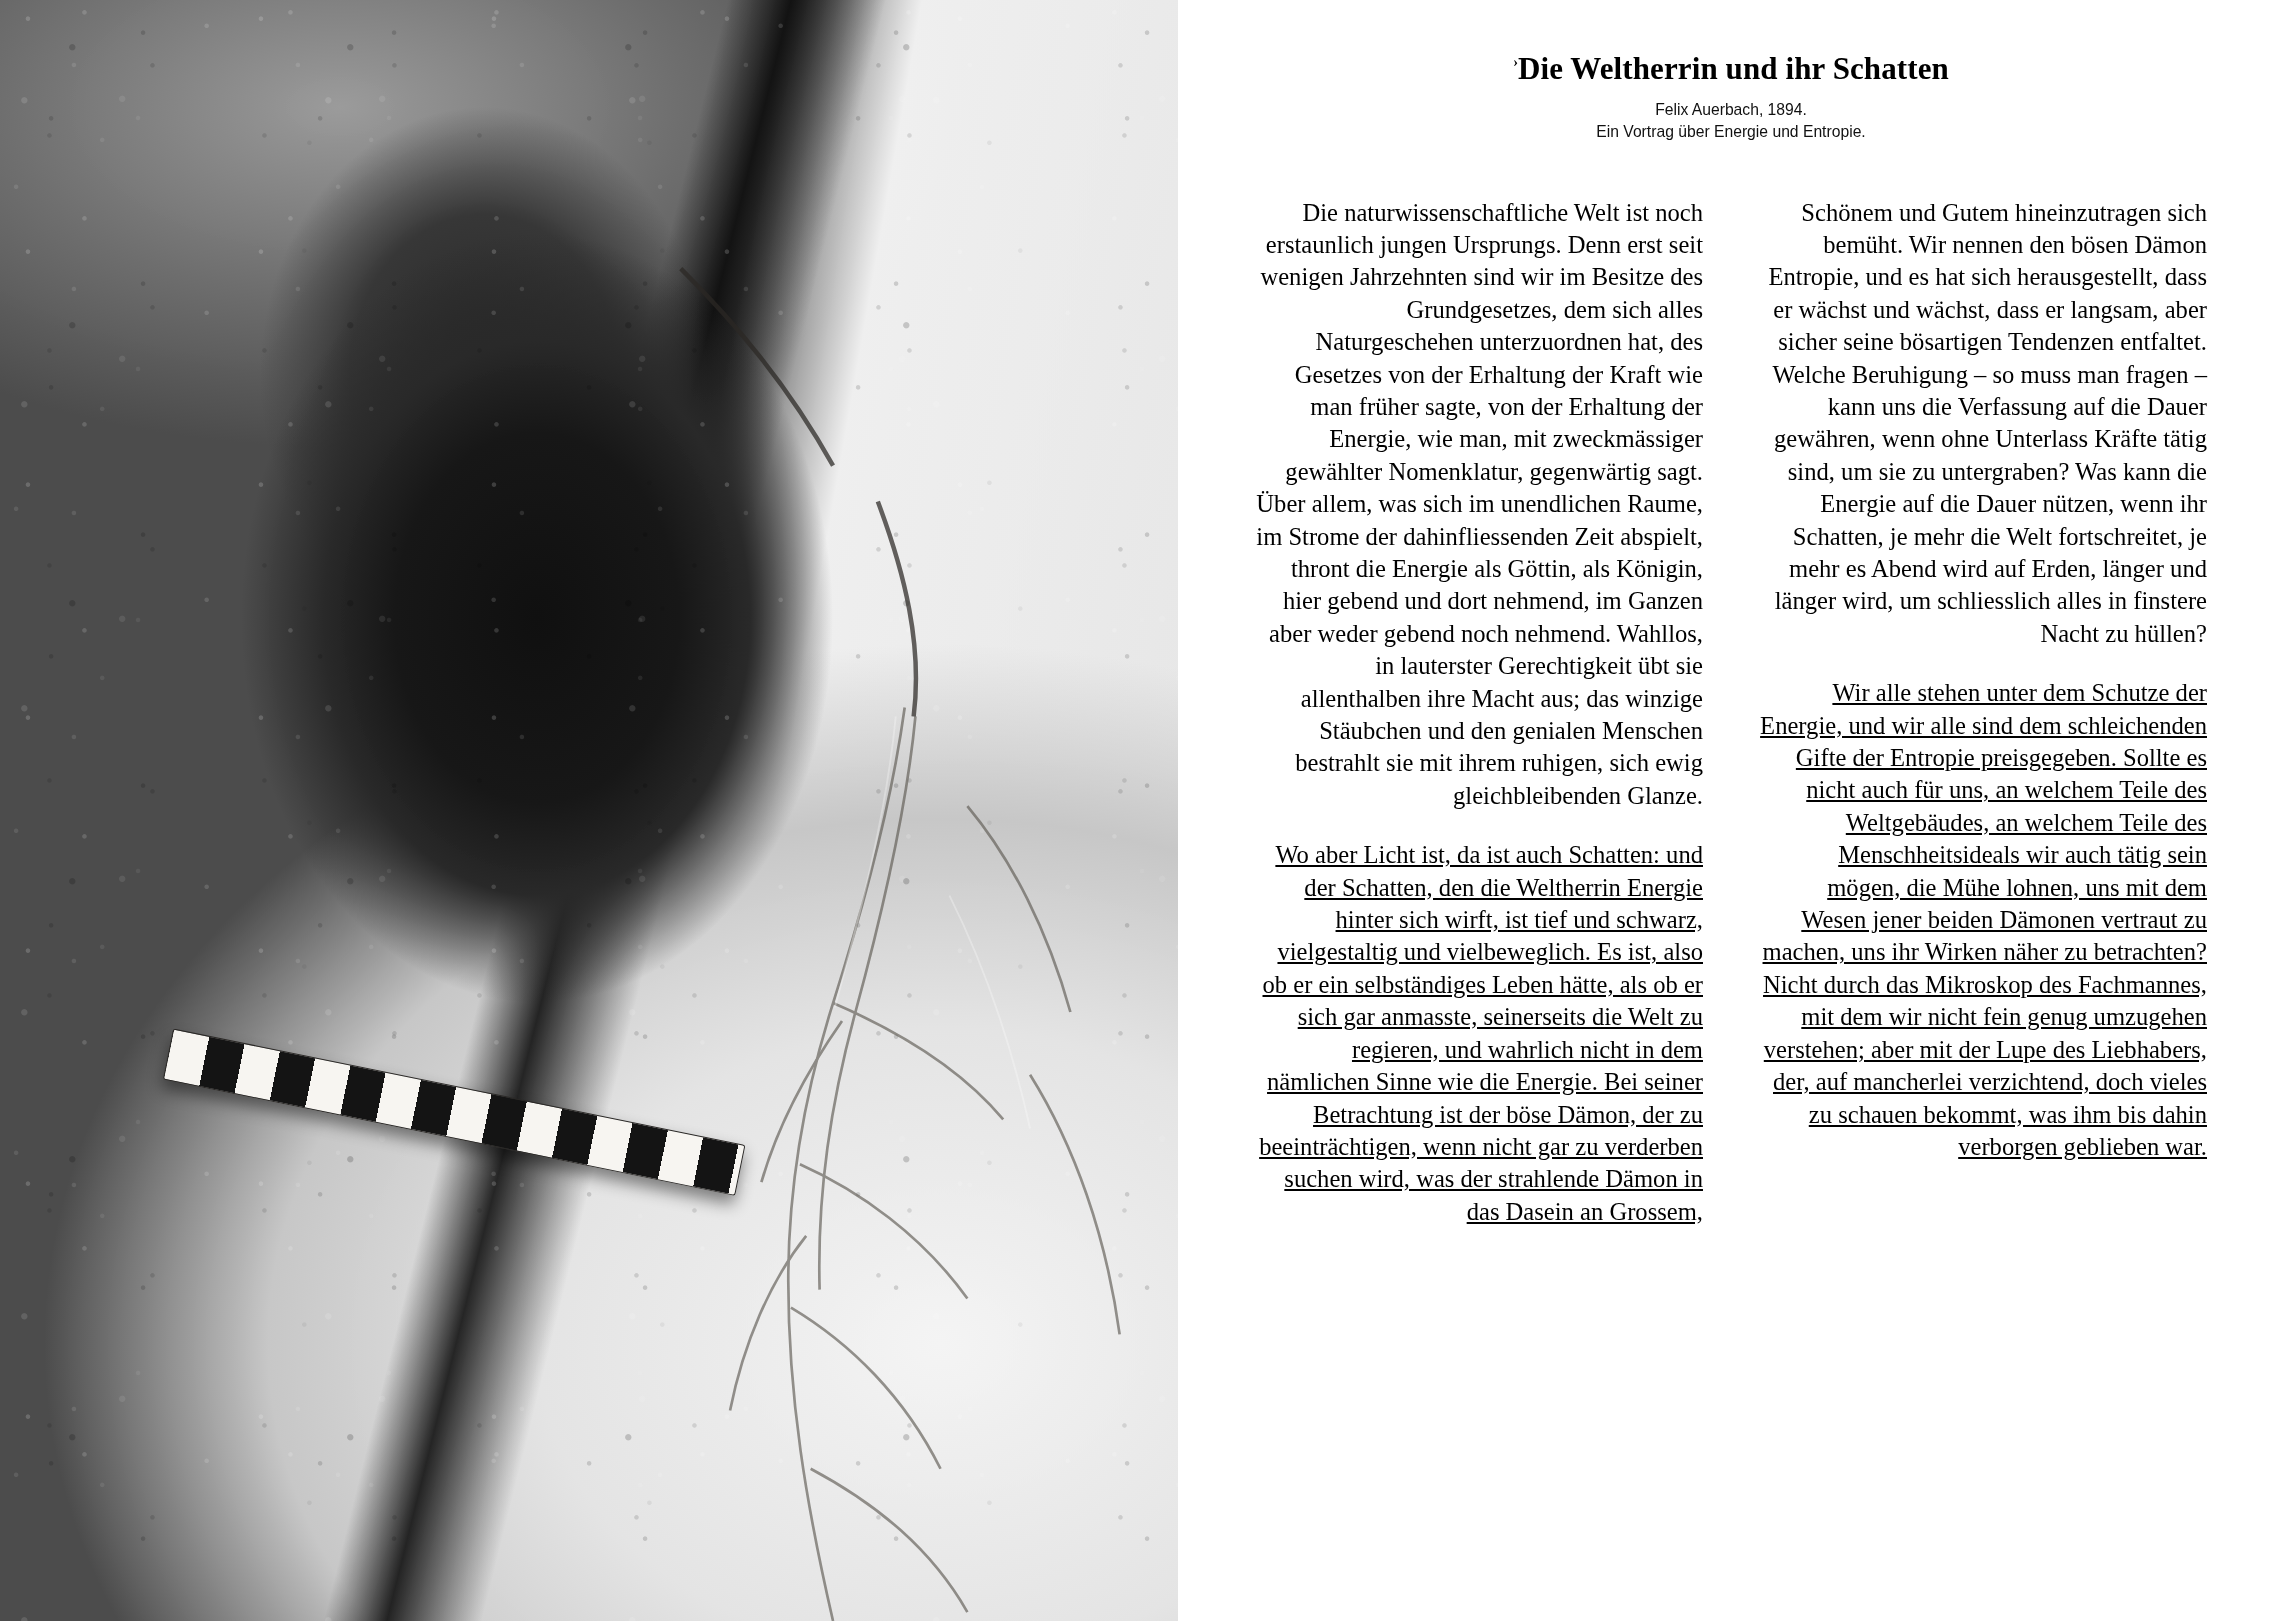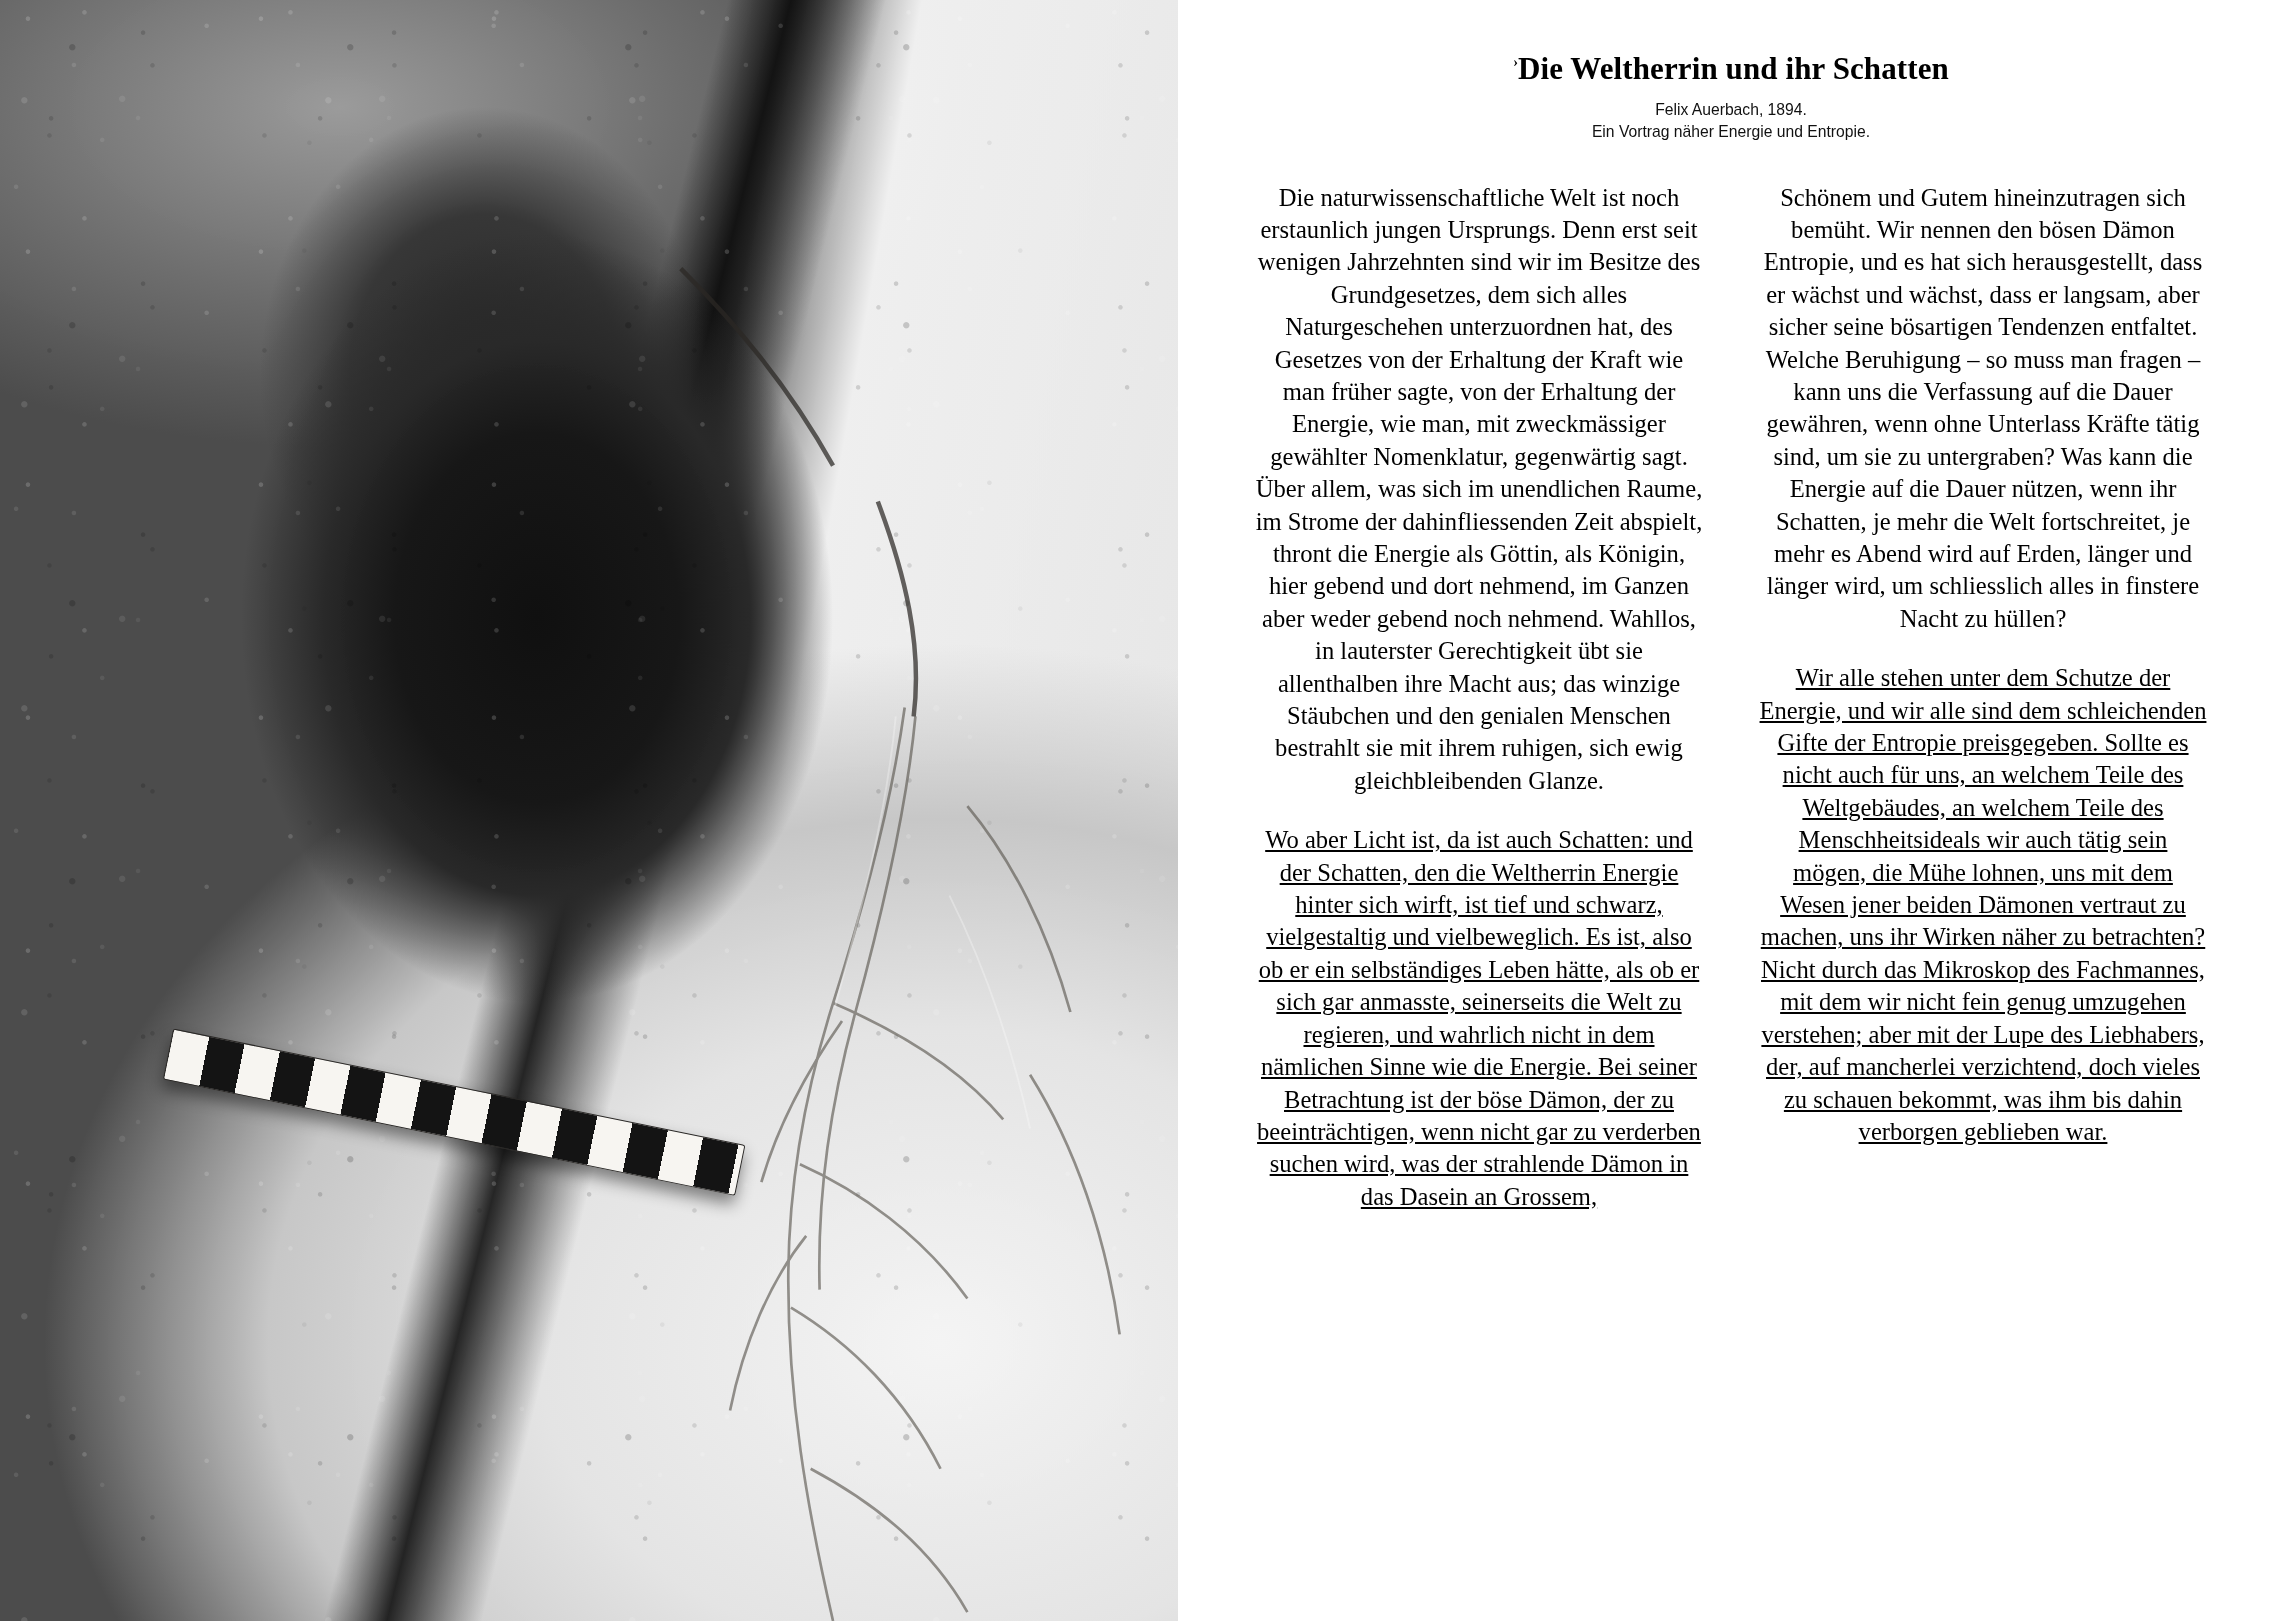--- a/index.html
+++ b/index.html
@@ -142,22 +142,22 @@
     align-items: flex-start;
   }
   .col {
     width: 475px;
   }
   .col p {
     font-family: "Liberation Serif", serif;
     font-size: 24.6px;
     line-height: 1.318;
     color: #000;
-    margin: 0 0 27px 0;
-    text-align: center;
+    margin: 15px 0 27px 0;
+    text-align: right;
     hyphens: manual;
   }
   .col p:last-child { margin-bottom: 0; text-decoration: underline; }
 </style>
 </head>
 <body>
 
 <div class="spread">
 
   <div class="plate">
@@ -188,21 +188,21 @@
     </svg>
 
     <div class="scalebar"></div>
   </div>
 
   <div class="page">
 
     <div class="titleblock">
       <h1 class="title"><span class="anchor">›</span><span>Die Weltherrin und ihr Schatten</span></h1>
       <p class="subline">Felix Auerbach, 1894.</p>
-      <p class="subline">Ein Vortrag näher Energie und Entropie.</p>
+      <p class="subline">Ein Vortrag über Energie und Entropie.</p>
     </div>
 
     <div class="columns">
       <div class="col">
         <p>Die naturwissenschaftliche Welt ist noch erstaunlich jungen Ursprungs. Denn erst seit wenigen Jahrzehnten sind wir im Besitze des Grundgesetzes, dem sich alles Naturgeschehen unterzuordnen hat, des Gesetzes von der Erhaltung der Kraft wie man früher sagte, von der Erhaltung der Energie, wie man, mit zweckmässiger gewählter Nomenklatur, gegenwärtig sagt. Über allem, was sich im unendlichen Raume, im Strome der dahinfliessenden Zeit abspielt, thront die Energie als Göttin, als Königin, hier gebend und dort nehmend, im Ganzen aber weder gebend noch nehmend. Wahllos, in lauterster Gerechtigkeit übt sie allenthalben ihre Macht aus; das winzige Stäubchen und den genialen Menschen bestrahlt sie mit ihrem ruhigen, sich ewig gleichbleibenden Glanze.</p>
         <p>Wo aber Licht ist, da ist auch Schatten: und der Schatten, den die Weltherrin Energie hinter sich wirft, ist tief und schwarz, vielgestaltig und vielbeweglich. Es ist, also ob er ein selbständiges Leben hätte, als ob er sich gar anmasste, seinerseits die Welt zu regieren, und wahrlich nicht in dem nämlichen Sinne wie die Energie. Bei seiner Betrachtung ist der böse Dämon, der zu beeinträchtigen, wenn nicht gar zu verderben suchen wird, was der strahlende Dämon in das Dasein an Grossem,</p>
       </div>
       <div class="col">
         <p>Schönem und Gutem hineinzutragen sich bemüht. Wir nennen den bösen Dämon Entropie, und es hat sich herausgestellt, dass er wächst und wächst, dass er langsam, aber sicher seine bösartigen Tendenzen entfaltet. Welche Beruhigung – so muss man fragen – kann uns die Verfassung auf die Dauer gewähren, wenn ohne Unterlass Kräfte tätig sind, um sie zu untergraben? Was kann die Energie auf die Dauer nützen, wenn ihr Schatten, je mehr die Welt fortschreitet, je mehr es Abend wird auf Erden, länger und länger wird, um schliesslich alles in finstere Nacht zu hüllen?</p>
         <p>Wir alle stehen unter dem Schutze der Energie, und wir alle sind dem schleichenden Gifte der Entropie preisgegeben. Sollte es nicht auch für uns, an welchem Teile des Weltgebäudes, an welchem Teile des Menschheitsideals wir auch tätig sein mögen, die Mühe lohnen, uns mit dem Wesen jener beiden Dämonen vertraut zu machen, uns ihr Wirken näher zu betrachten? Nicht durch das Mikroskop des Fachmannes, mit dem wir nicht fein genug umzugehen verstehen; aber mit der Lupe des Liebhabers, der, auf mancherlei verzichtend, doch vieles zu schauen bekommt, was ihm bis dahin verborgen geblieben war.</p>

